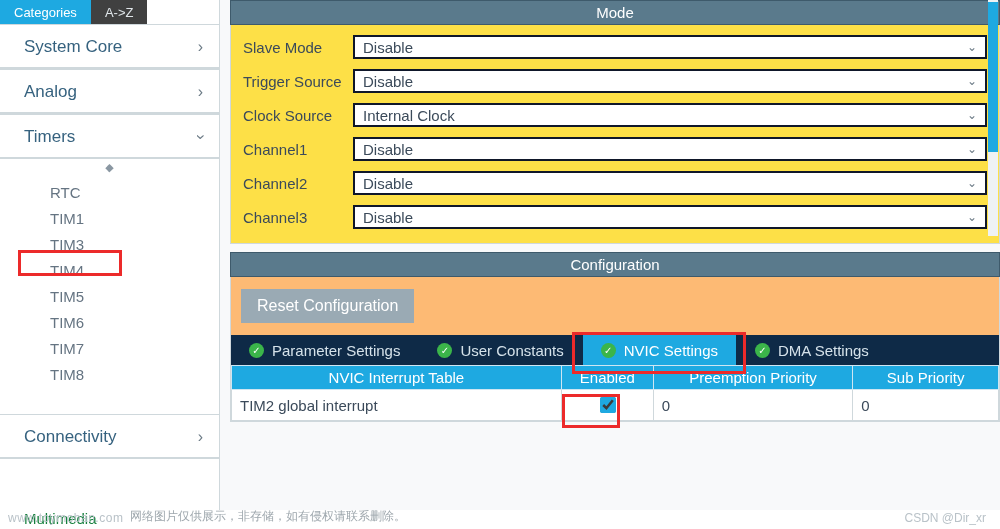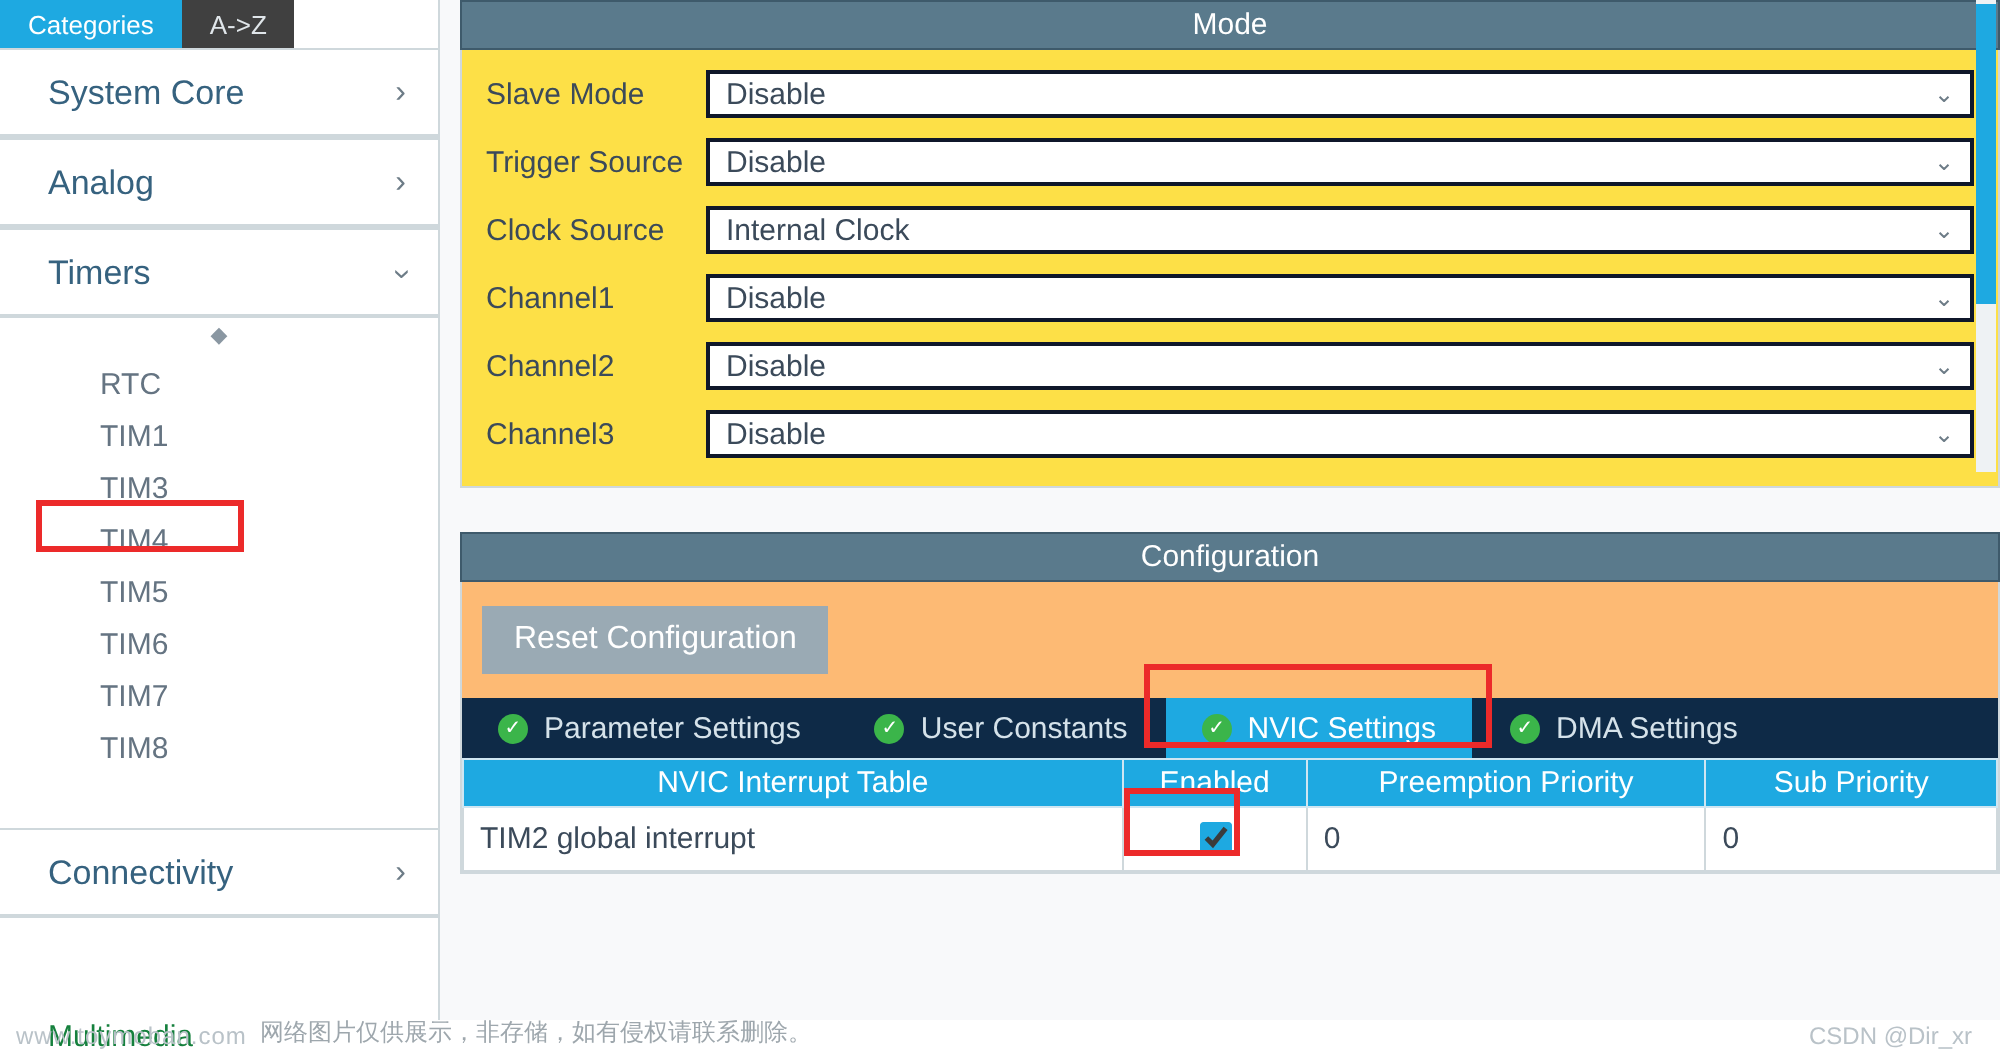--- a/index.html
+++ b/index.html
@@ -29,21 +29,21 @@
   .right { flex:1; display:flex; flex-direction:column; background:#f8f9fa; position:relative; padding-left:10px; }
   .panel-header { background:#5a7a8c; color:#fff; text-align:center; font-size:15px; padding:3px 0; border:1px solid #3e5a6b; }
   .mode-panel { background:#fde047; border:1px solid #cfd8dc; border-top:none; padding:10px 12px 4px; }
   .form-row { display:flex; align-items:center; margin-bottom:10px; font-size:15px; }
   .form-row label { width:110px; color:#3b4a5a; }
   .sel { flex:1; border:2px solid #0f172a; background:#fff; height:24px; display:flex; align-items:center; justify-content:space-between; padding:0 8px; font-size:15px; color:#3b4a5a; cursor:pointer; }
   .sel .dd { color:#6d7c87; font-size:12px; }
   .scrollbar-y { position:absolute; right:2px; top:0; width:10px; height:236px; background:#eef2f4; }
   .scrollbar-thumb { position:absolute; right:2px; top:2px; width:10px; height:150px; background:#1ea9e1; }
 
-  .config-panel { margin-top:22px; }
+  .config-panel { margin-top:8px; }
   .reset-btn { display:inline-block; background:#9aaab4; color:#fff; font-size:16px; padding:8px 16px; margin:12px 0 12px 10px; cursor:pointer; }
 
   .tab-strip { display:flex; background:#0e2a47; height:30px; font-size:15px; }
   .cfg-tab { display:flex; align-items:center; gap:8px; padding:0 18px; color:#d5e2ea; cursor:pointer; border-right:1px solid #0e2a47; }
   .cfg-tab.active { background:#1ea9e1; color:#fff; }
   .tab-check { width:15px; height:15px; border-radius:50%; background:#3bb54a; display:inline-flex; align-items:center; justify-content:center; color:#fff; font-size:10px; }
 
   table.nvic { width:100%; border-collapse:collapse; font-size:15px; }
   table.nvic th { background:#1ea9e1; color:#fff; font-weight:normal; padding:3px 6px; border:1px solid #cfe6f2; }
   table.nvic td { background:#fff; border:1px solid #cfd8dc; padding:4px 8px; color:#3b4a5a; }

